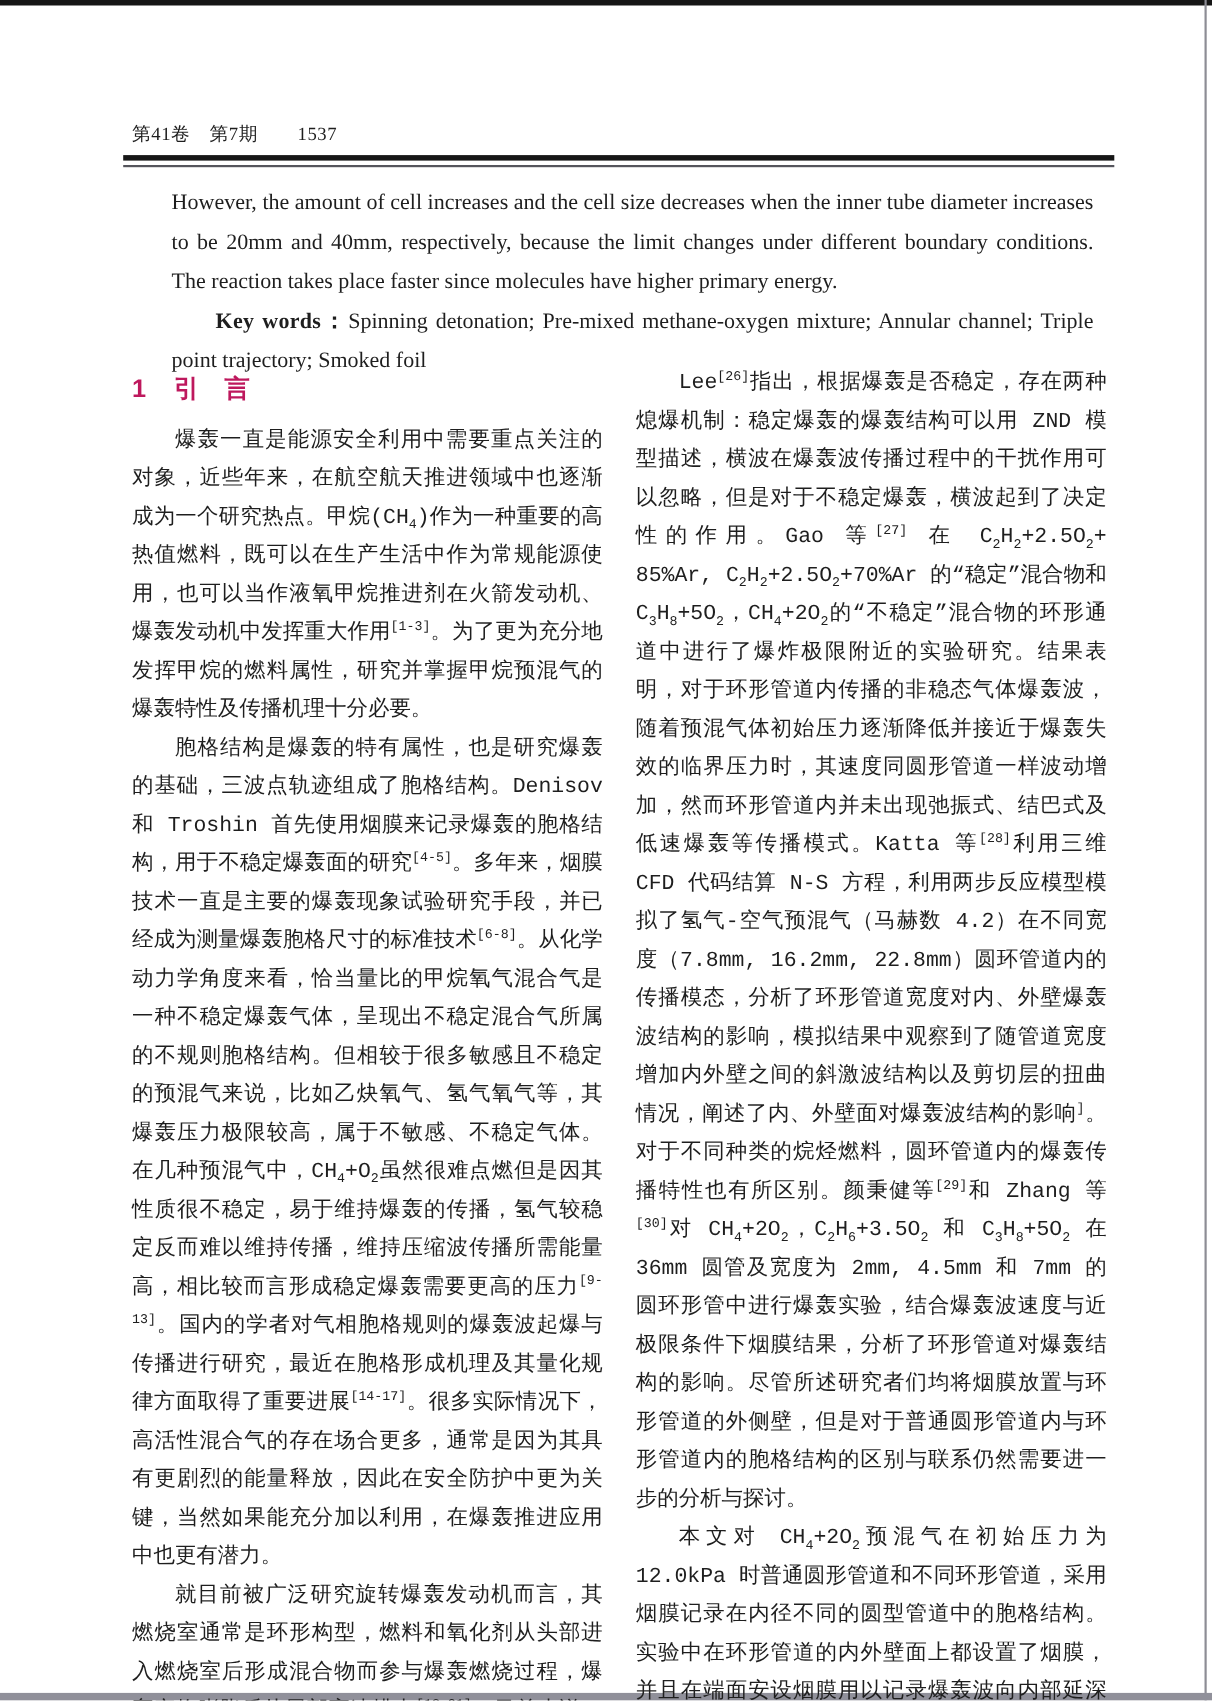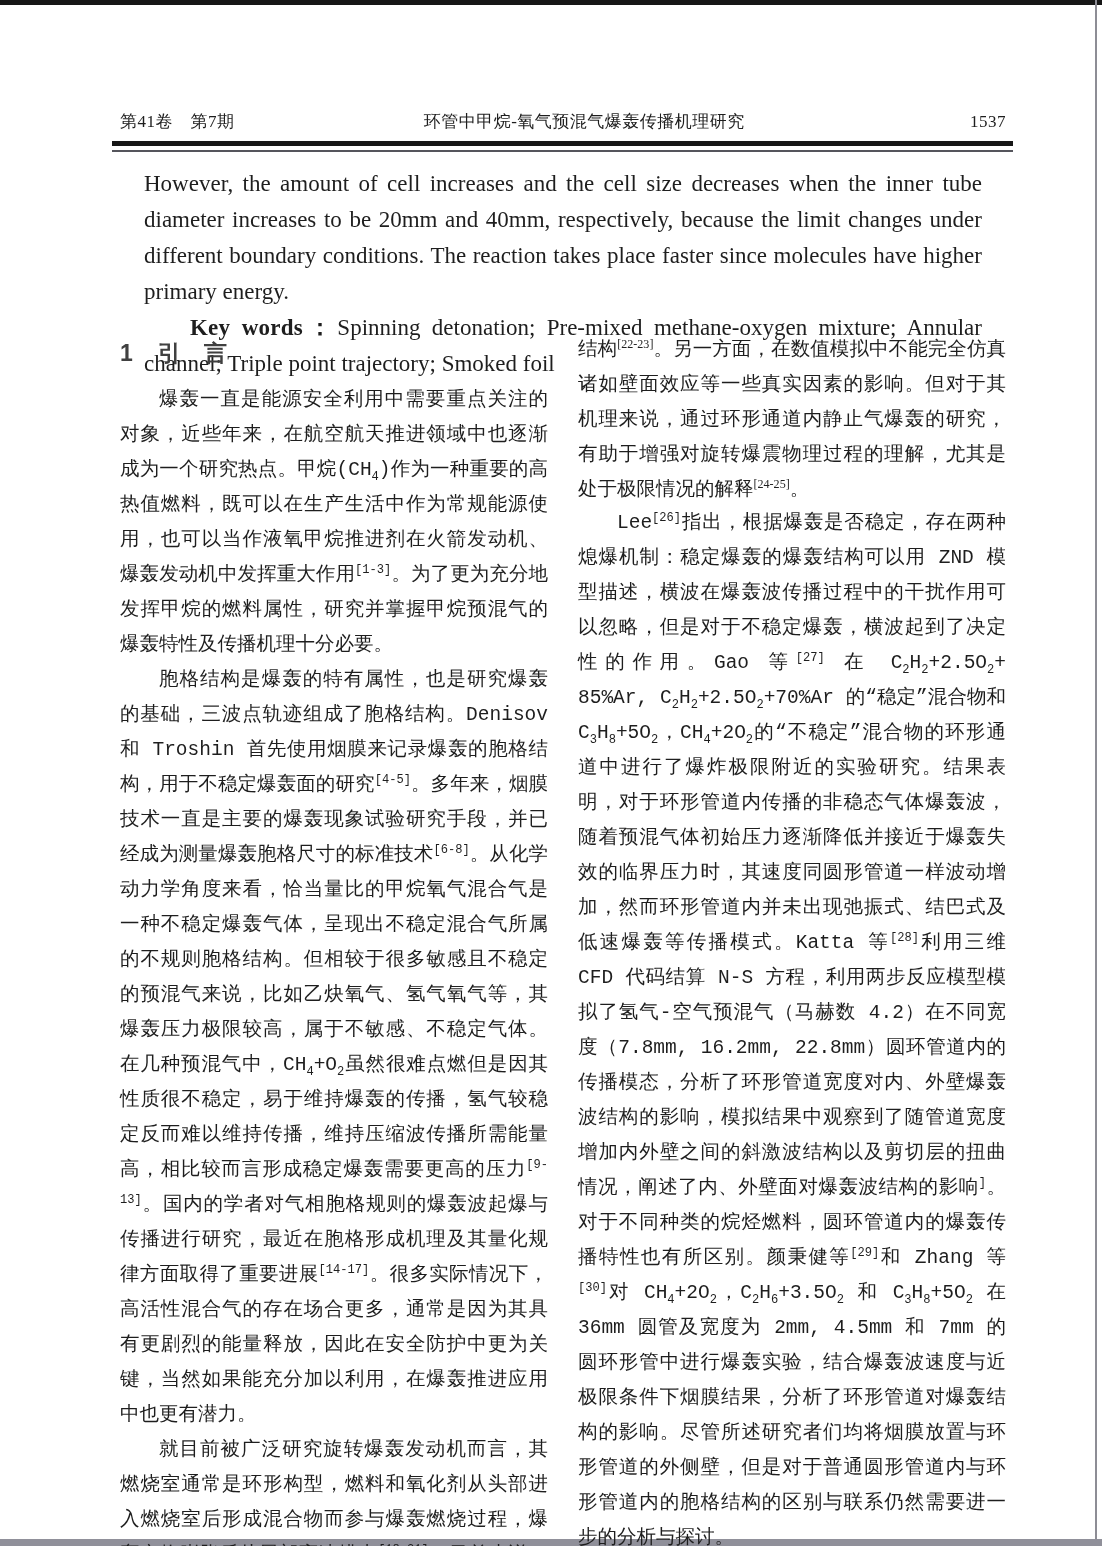--- a/index.html
+++ b/index.html
@@ -25,34 +25,34 @@
   .header .vol { flex:0 0 auto; }
   .header .title { flex:1 1 auto; text-align:center; }
   .header .pageno { flex:0 0 auto;margin-left:36px; }
 
   .rule { position:absolute; top:141px; left:112px; width:901px; }
   .rule .thick { height:5px; background:#161616; }
   .rule .thin  { height:2px; background:#55555c; margin-top:4px; }
 
   
   .abstract {
-    position:absolute; top:166px; left:144px; width:838px;
-    font-size:23px; line-height:36px;
+    position:absolute; top:166px; left:156px; width:838px;
+    font-size:20px; line-height:36px;
     text-align:justify;
   }
   .abstract p { margin:0; }
   .abstract .kw { text-indent:2em; }
   .abstract b { letter-spacing:0.2px; }
 
   
   .sec {
     position:absolute; top:336px; left:120px; margin:0;
     font-family:"Liberation Sans", sans-serif;
     font-size:23px; font-weight:bold; line-height:34px;
-    color:#404040;
+    color:#be185d;
   }
   .sec .sec-title { margin-left:1.1em; }
 
   
   .col {
     position:absolute; width:428px;
     font-size:19.5px; line-height:35px;
     text-align:justify; text-justify:inter-ideograph;
   }
   .col-left  { left:120px; top:383px; height:1100px; }
@@ -66,21 +66,20 @@
 </style>
 </head>
 <body>
 
 <div class="top-bar"></div>
 <div class="edge-right"></div>
 <div class="edge-bottom"></div>
 
 <div class="header">
   <span class="vol">第41卷　第7期</span>
-  <span class="title">环管中甲烷-氧气预混气爆轰传播机理研究</span>
   <span class="pageno">1537</span>
 </div>
 
 <div class="rule">
   <div class="thick"></div>
   <div class="thin"></div>
 </div>
 
 <div class="abstract">
   <p>However, the amount of cell increases and the cell size decreases when the inner tube diameter increases to be 20mm and 40mm, respectively, because the limit changes under different boundary conditions. The reaction takes place faster since molecules have higher primary energy.</p>
@@ -89,16 +88,15 @@
 
 <h2 class="sec"><span>1</span><span class="sec-title">引　言</span></h2>
 
 <div class="col col-left">
   <p class="indent">爆轰一直是能源安全利用中需要重点关注的对象，近些年来，在航空航天推进领域中也逐渐成为一个研究热点。甲烷(CH<sub>4</sub>)作为一种重要的高热值燃料，既可以在生产生活中作为常规能源使用，也可以当作液氧甲烷推进剂在火箭发动机、爆轰发动机中发挥重大作用<sup>[1-3]</sup>。为了更为充分地发挥甲烷的燃料属性，研究并掌握甲烷预混气的爆轰特性及传播机理十分必要。</p>
   <p class="indent">胞格结构是爆轰的特有属性，也是研究爆轰的基础，三波点轨迹组成了胞格结构。Denisov 和 Troshin 首先使用烟膜来记录爆轰的胞格结构，用于不稳定爆轰面的研究<sup>[4-5]</sup>。多年来，烟膜技术一直是主要的爆轰现象试验研究手段，并已经成为测量爆轰胞格尺寸的标准技术<sup>[6-8]</sup>。从化学动力学角度来看，恰当量比的甲烷氧气混合气是一种不稳定爆轰气体，呈现出不稳定混合气所属的不规则胞格结构。但相较于很多敏感且不稳定的预混气来说，比如乙炔氧气、氢气氧气等，其爆轰压力极限较高，属于不敏感、不稳定气体。在几种预混气中，CH<sub>4</sub>+O<sub>2</sub>虽然很难点燃但是因其性质很不稳定，易于维持爆轰的传播，氢气较稳定反而难以维持传播，维持压缩波传播所需能量高，相比较而言形成稳定爆轰需要更高的压力<sup>[9-13]</sup>。国内的学者对气相胞格规则的爆轰波起爆与传播进行研究，最近在胞格形成机理及其量化规律方面取得了重要进展<sup>[14-17]</sup>。很多实际情况下，高活性混合气的存在场合更多，通常是因为其具有更剧烈的能量释放，因此在安全防护中更为关键，当然如果能充分加以利用，在爆轰推进应用中也更有潜力。</p>
   <p class="indent">就目前被广泛研究旋转爆轰发动机而言，其燃烧室通常是环形构型，燃料和氧化剂从头部进入燃烧室后形成混合物而参与爆轰燃烧过程，爆轰产物膨胀后从尾部高速排出<sup>[18-21]</sup>。目前来说，这种燃烧室内的爆轰传播机理仍然没有被全面掌握，除了构型的限制，一方面原因是因为这是一个动态过程，不容易通过更多先进的试验手段精确掌握细致的爆震波</p>
 </div>
 
 <div class="col col-right">
-  <p>结构<sup>[22-23]</sup>。另一方面，在数值模拟中不能完全仿真诸如壁面效应等一些真实因素的影响。但对于其机理来说，通过环形通道内静止气爆轰的研究，有助于增强对旋转爆震物理过程的理解，尤其是处于极限情况的解释<sup>[24-25]</sup>。</p>
   <p class="indent">Lee<sup>[26]</sup>指出，根据爆轰是否稳定，存在两种熄爆机制：稳定爆轰的爆轰结构可以用 ZND 模型描述，横波在爆轰波传播过程中的干扰作用可以忽略，但是对于不稳定爆轰，横波起到了决定性的作用。Gao 等<sup>[27]</sup> 在 C<sub>2</sub>H<sub>2</sub>+2.5O<sub>2</sub>+ 85%Ar, C<sub>2</sub>H<sub>2</sub>+2.5O<sub>2</sub>+70%Ar 的“稳定”混合物和 C<sub>3</sub>H<sub>8</sub>+5O<sub>2</sub>，CH<sub>4</sub>+2O<sub>2</sub>的“不稳定”混合物的环形通道中进行了爆炸极限附近的实验研究。结果表明，对于环形管道内传播的非稳态气体爆轰波，随着预混气体初始压力逐渐降低并接近于爆轰失效的临界压力时，其速度同圆形管道一样波动增加，然而环形管道内并未出现弛振式、结巴式及低速爆轰等传播模式。Katta 等<sup>[28]</sup>利用三维 CFD 代码结算 N-S 方程，利用两步反应模型模拟了氢气-空气预混气（马赫数 4.2）在不同宽度（7.8mm, 16.2mm, 22.8mm）圆环管道内的传播模态，分析了环形管道宽度对内、外壁爆轰波结构的影响，模拟结果中观察到了随管道宽度增加内外壁之间的斜激波结构以及剪切层的扭曲情况，阐述了内、外壁面对爆轰波结构的影响<sup>]</sup>。对于不同种类的烷烃燃料，圆环管道内的爆轰传播特性也有所区别。颜秉健等<sup>[29]</sup>和 Zhang 等<sup>[30]</sup>对 CH<sub>4</sub>+2O<sub>2</sub>，C<sub>2</sub>H<sub>6</sub>+3.5O<sub>2</sub> 和 C<sub>3</sub>H<sub>8</sub>+5O<sub>2</sub> 在 36mm 圆管及宽度为 2mm, 4.5mm 和 7mm 的圆环形管中进行爆轰实验，结合爆轰波速度与近极限条件下烟膜结果，分析了环形管道对爆轰结构的影响。尽管所述研究者们均将烟膜放置与环形管道的外侧壁，但是对于普通圆形管道内与环形管道内的胞格结构的区别与联系仍然需要进一步的分析与探讨。</p>
   <p class="indent">本文对 CH<sub>4</sub>+2O<sub>2</sub>预混气在初始压力为 12.0kPa 时普通圆形管道和不同环形管道，采用烟膜记录在内径不同的圆型管道中的胞格结构。实验中在环形管道的内外壁面上都设置了烟膜，并且在端面安设烟膜用以记录爆轰波向内部延深的结构。对比分析了 12kPa 条件下 CH+2O预混气在环形管道和普通圆形</p>
 </div>
 
 </body></html>

